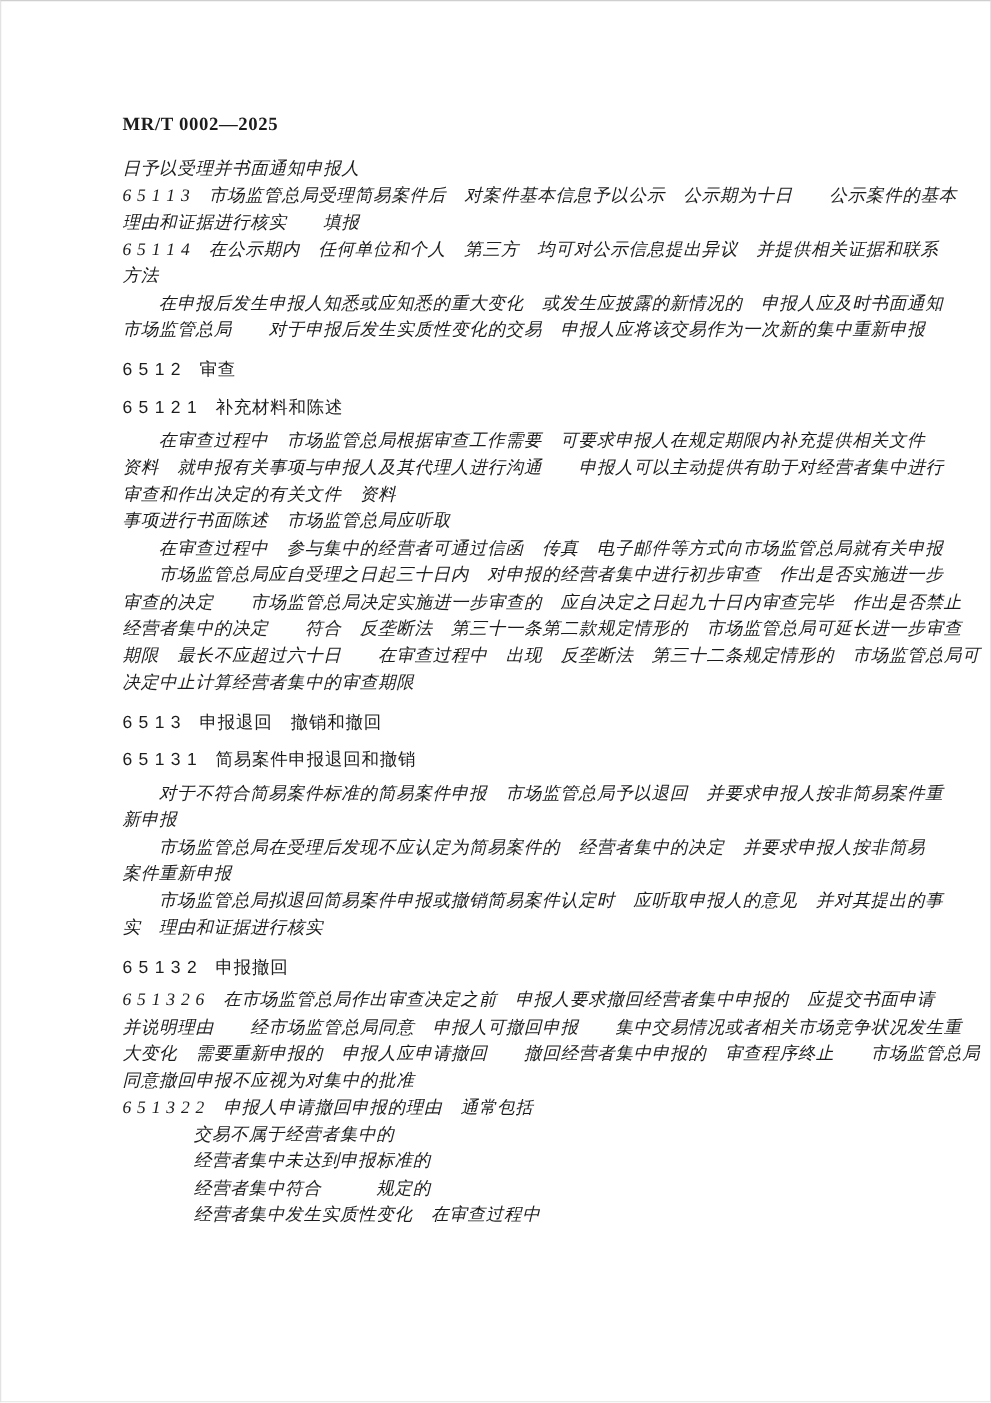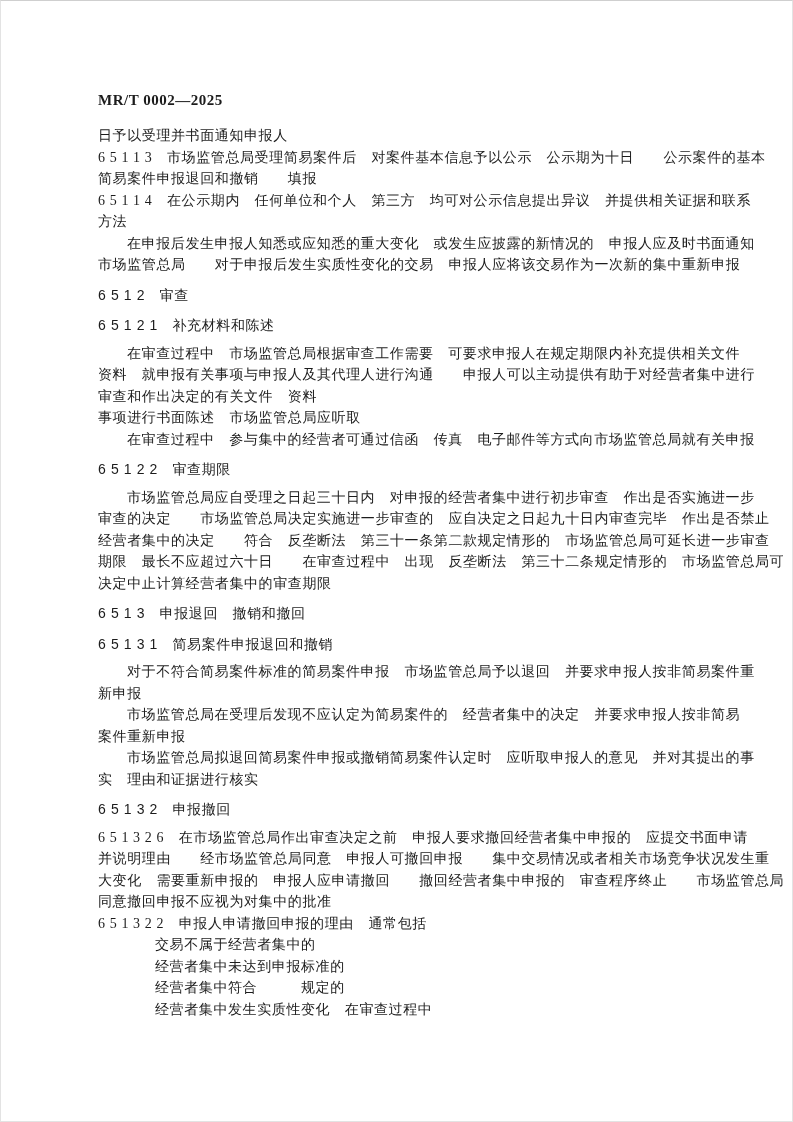--- a/index.html
+++ b/index.html
@@ -39,52 +39,52 @@
   }
   .line {
     white-space: pre;
     font-size: 14px;
     line-height: 21.5px;
     letter-spacing: 0.6px;
     color: #1c1c1c;
   }
   .line.body {
     font-family: "Liberation Serif", "DejaVu Serif", serif;
+    font-style: italic;
   }
   .line.heading {
     font-family: "Liberation Sans", "DejaVu Sans", sans-serif;
     font-weight: normal;
     font-size: 14px;
     margin-top: 9px;
     margin-bottom: 6px;
   }
   .line.ind1 { padding-left: 29px; }
   .line.ind2 { padding-left: 57px; }
 </style>
 </head>
 <body>
 
 <div class="page">
   <div class="doc-header">MR/T 0002—2025</div>
   <div class="doc-body" id="doc-body">
       <div class="line body">日予以受理并书面通知申报人</div>
       <div class="line body">6 5 1 1 3　市场监管总局受理简易案件后　对案件基本信息予以公示　公示期为十日　　公示案件的基本</div>
-      <div class="line body">简易案件申报退回和撤销　　填报</div>
+      <div class="line body">理由和证据进行核实　　填报</div>
       <div class="line body">6 5 1 1 4　在公示期内　任何单位和个人　第三方　均可对公示信息提出异议　并提供相关证据和联系</div>
       <div class="line body">方法</div>
       <div class="line body ind1">在申报后发生申报人知悉或应知悉的重大变化　或发生应披露的新情况的　申报人应及时书面通知</div>
       <div class="line body">市场监管总局　　对于申报后发生实质性变化的交易　申报人应将该交易作为一次新的集中重新申报</div>
       <div class="line heading">6 5 1 2　审查</div>
       <div class="line heading">6 5 1 2 1　补充材料和陈述</div>
       <div class="line body ind1">在审查过程中　市场监管总局根据审查工作需要　可要求申报人在规定期限内补充提供相关文件</div>
       <div class="line body">资料　就申报有关事项与申报人及其代理人进行沟通　　申报人可以主动提供有助于对经营者集中进行</div>
       <div class="line body">审查和作出决定的有关文件　资料</div>
       <div class="line body">事项进行书面陈述　市场监管总局应听取</div>
       <div class="line body ind1">在审查过程中　参与集中的经营者可通过信函　传真　电子邮件等方式向市场监管总局就有关申报</div>
-      <div class="line heading">6 5 1 2 2　审查期限</div>
       <div class="line body ind1">市场监管总局应自受理之日起三十日内　对申报的经营者集中进行初步审查　作出是否实施进一步</div>
       <div class="line body">审查的决定　　市场监管总局决定实施进一步审查的　应自决定之日起九十日内审查完毕　作出是否禁止</div>
       <div class="line body">经营者集中的决定　　符合　反垄断法　第三十一条第二款规定情形的　市场监管总局可延长进一步审查</div>
       <div class="line body">期限　最长不应超过六十日　　在审查过程中　出现　反垄断法　第三十二条规定情形的　市场监管总局可</div>
       <div class="line body">决定中止计算经营者集中的审查期限</div>
       <div class="line heading">6 5 1 3　申报退回　撤销和撤回</div>
       <div class="line heading">6 5 1 3 1　简易案件申报退回和撤销</div>
       <div class="line body ind1">对于不符合简易案件标准的简易案件申报　市场监管总局予以退回　并要求申报人按非简易案件重</div>
       <div class="line body">新申报</div>
       <div class="line body ind1">市场监管总局在受理后发现不应认定为简易案件的　经营者集中的决定　并要求申报人按非简易</div>

